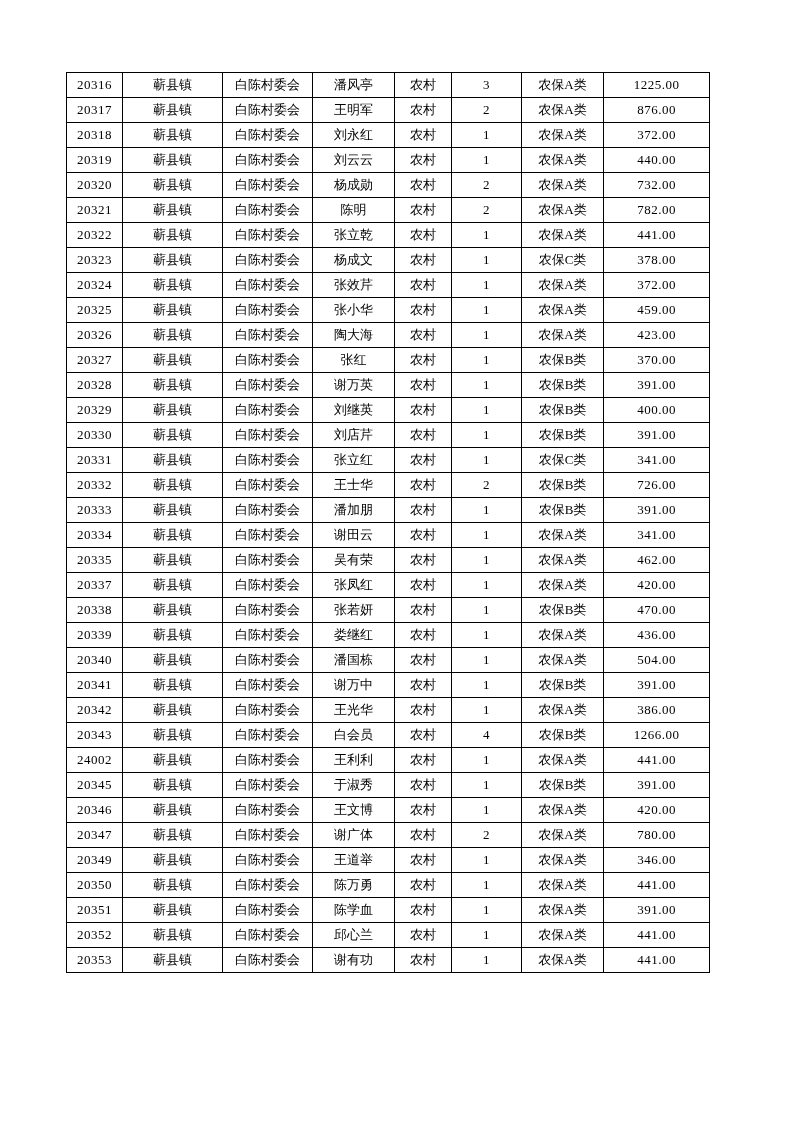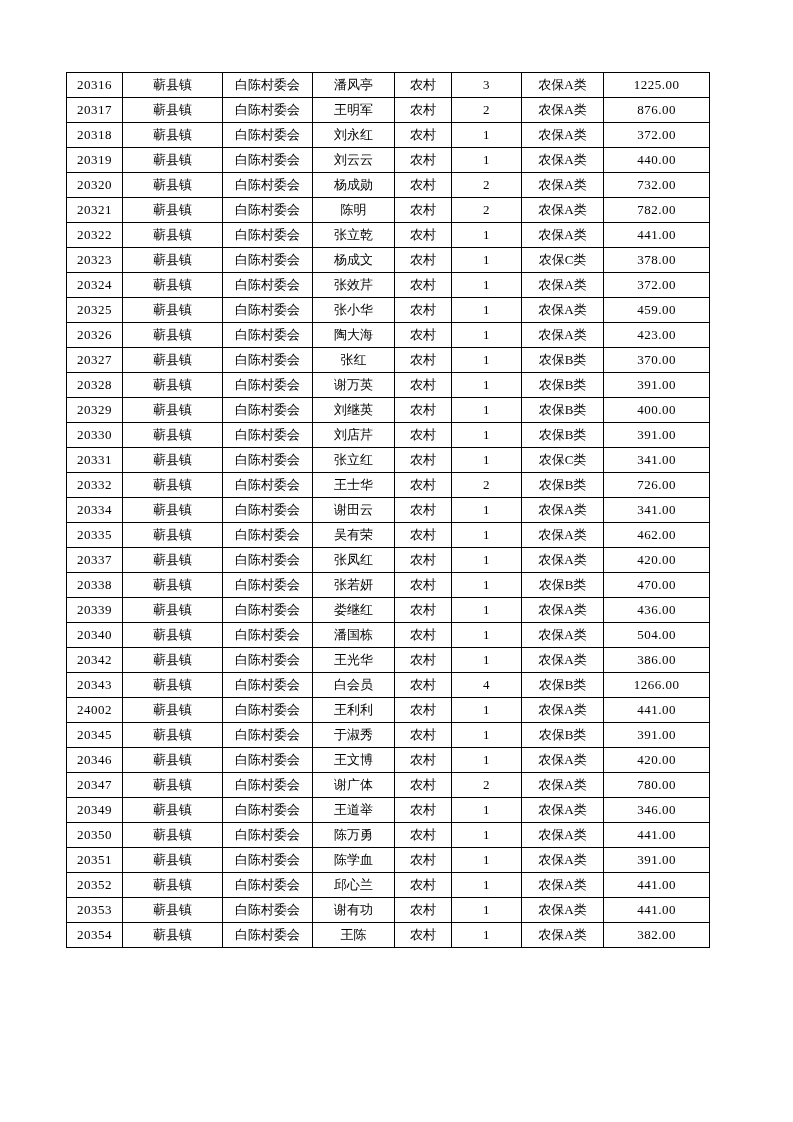--- a/index.html
+++ b/index.html
@@ -223,20 +223,30 @@
           <td class="num">20332</td>
           <td>蕲县镇</td>
           <td>白陈村委会</td>
           <td>王士华</td>
           <td>农村</td>
           <td class="num">2</td>
           <td>农保B类</td>
           <td class="num">726.00</td>
         </tr>
         <tr>
+          <td class="num">20333</td>
+          <td>蕲县镇</td>
+          <td>白陈村委会</td>
+          <td>潘加朋</td>
+          <td>农村</td>
+          <td class="num">1</td>
+          <td>农保B类</td>
+          <td class="num">391.00</td>
+        </tr>
+        <tr>
           <td class="num">20334</td>
           <td>蕲县镇</td>
           <td>白陈村委会</td>
           <td>谢田云</td>
           <td>农村</td>
           <td class="num">1</td>
           <td>农保A类</td>
           <td class="num">341.00</td>
         </tr>
         <tr>
@@ -283,20 +293,30 @@
           <td class="num">20340</td>
           <td>蕲县镇</td>
           <td>白陈村委会</td>
           <td>潘国栋</td>
           <td>农村</td>
           <td class="num">1</td>
           <td>农保A类</td>
           <td class="num">504.00</td>
         </tr>
         <tr>
+          <td class="num">20341</td>
+          <td>蕲县镇</td>
+          <td>白陈村委会</td>
+          <td>谢万中</td>
+          <td>农村</td>
+          <td class="num">1</td>
+          <td>农保B类</td>
+          <td class="num">391.00</td>
+        </tr>
+        <tr>
           <td class="num">20342</td>
           <td>蕲县镇</td>
           <td>白陈村委会</td>
           <td>王光华</td>
           <td>农村</td>
           <td class="num">1</td>
           <td>农保A类</td>
           <td class="num">386.00</td>
         </tr>
         <tr>
@@ -391,26 +411,16 @@
         </tr>
         <tr>
           <td class="num">20353</td>
           <td>蕲县镇</td>
           <td>白陈村委会</td>
           <td>谢有功</td>
           <td>农村</td>
           <td class="num">1</td>
           <td>农保A类</td>
           <td class="num">441.00</td>
-        </tr>
-        <tr>
-          <td class="num">20354</td>
-          <td>蕲县镇</td>
-          <td>白陈村委会</td>
-          <td>王陈</td>
-          <td>农村</td>
-          <td class="num">1</td>
-          <td>农保A类</td>
-          <td class="num">382.00</td>
         </tr>
       </tbody>
   </table>
 </div>
 
 </body></html>

